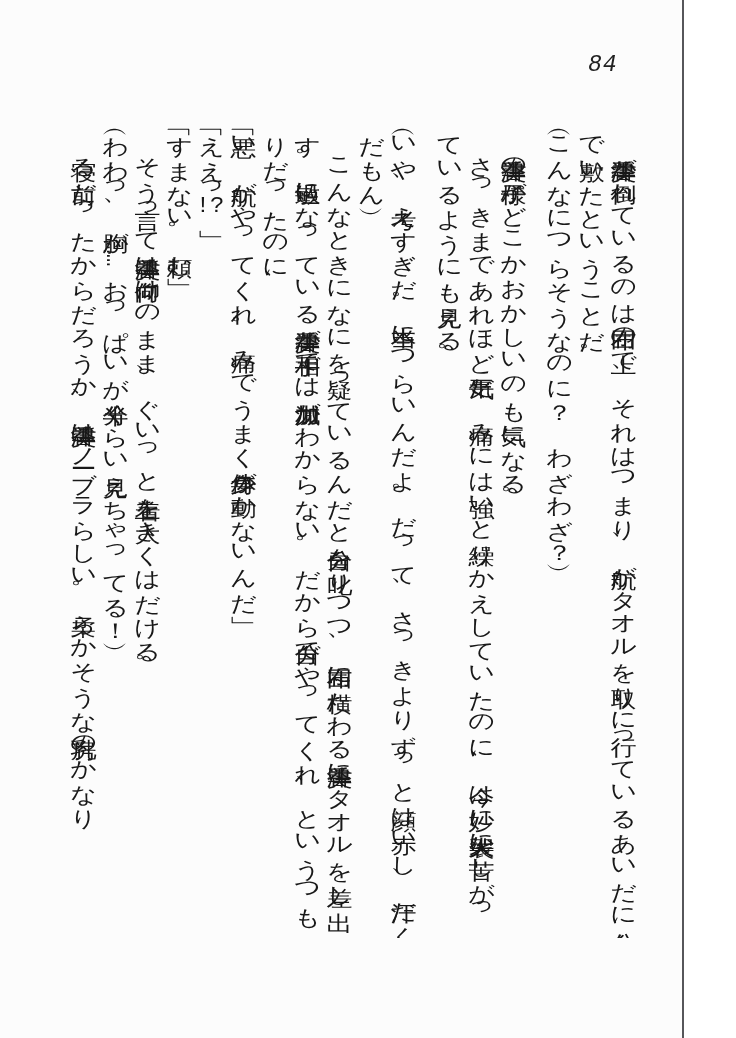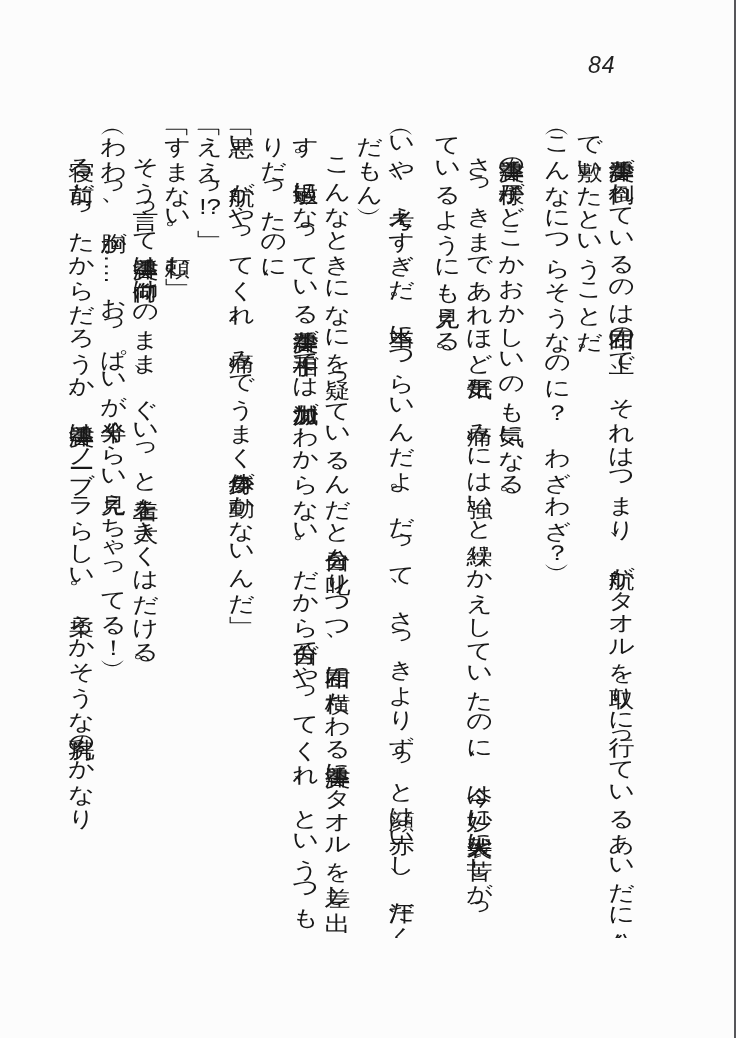--- a/index.html
+++ b/index.html
@@ -6,25 +6,25 @@
     --paper: #fcfcfc;
     --ink: #181818;
     --edge: #56565a;
   }
   html, body {
     margin: 0;
     padding: 0;
   }
   .page {
     position: relative;
-    width: 736px;
+    width: 684px;
     height: 1038px;
     background: var(--paper);
     overflow: hidden;
-    font-family: Liberation Sans, sans-serif;
+    font-family: Liberation Mono, monospace;
   }
   .scan-edge {
     position: absolute;
     top: 0;
     right: 0;
     width: 2px;
     height: 100%;
     background: var(--edge);
   }
   .page-number {

